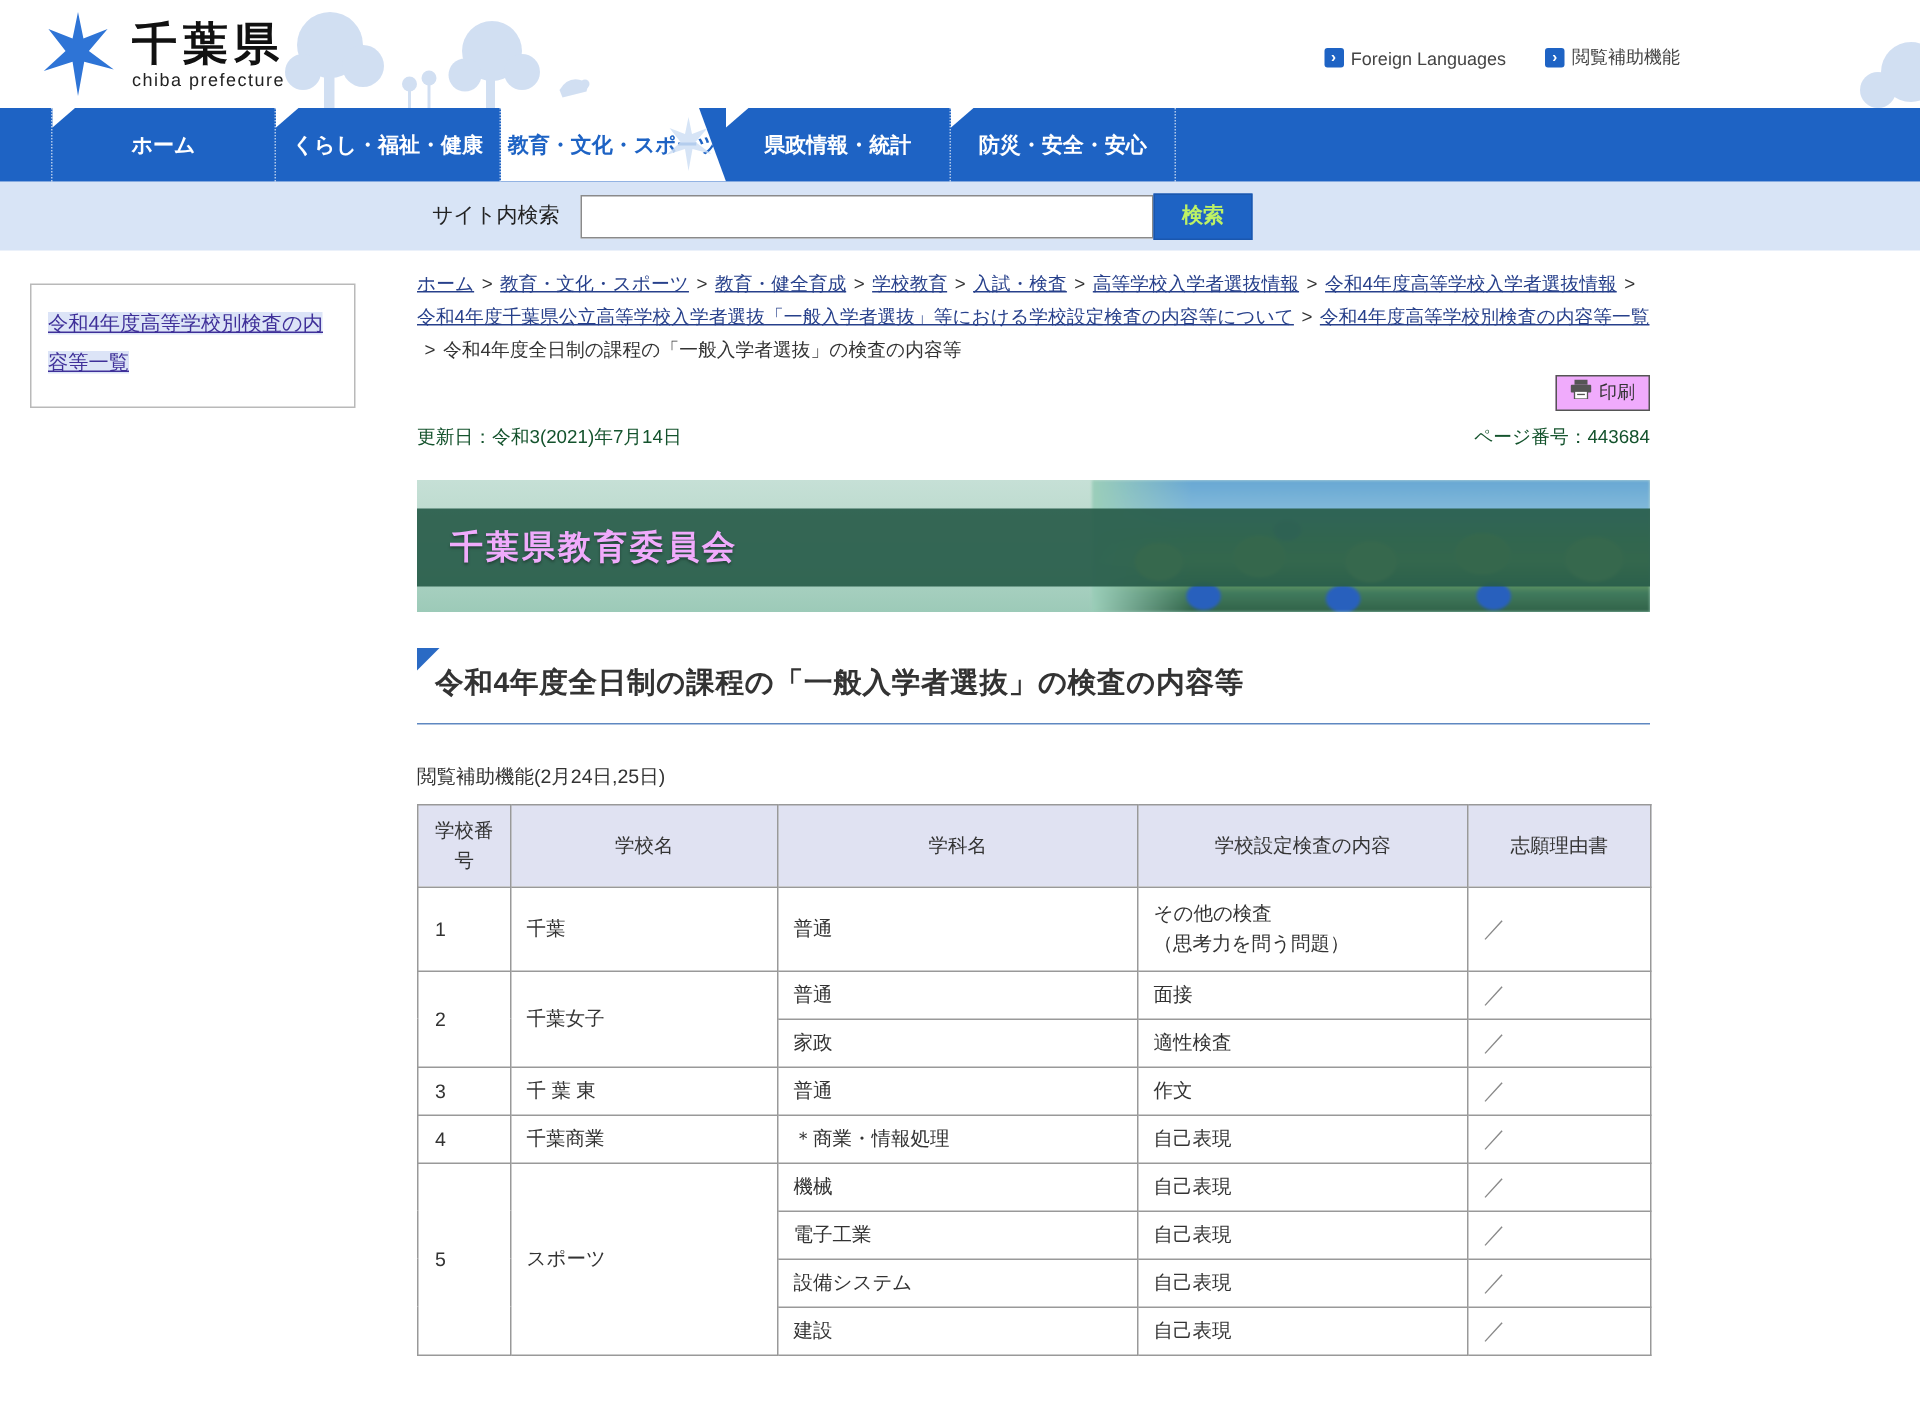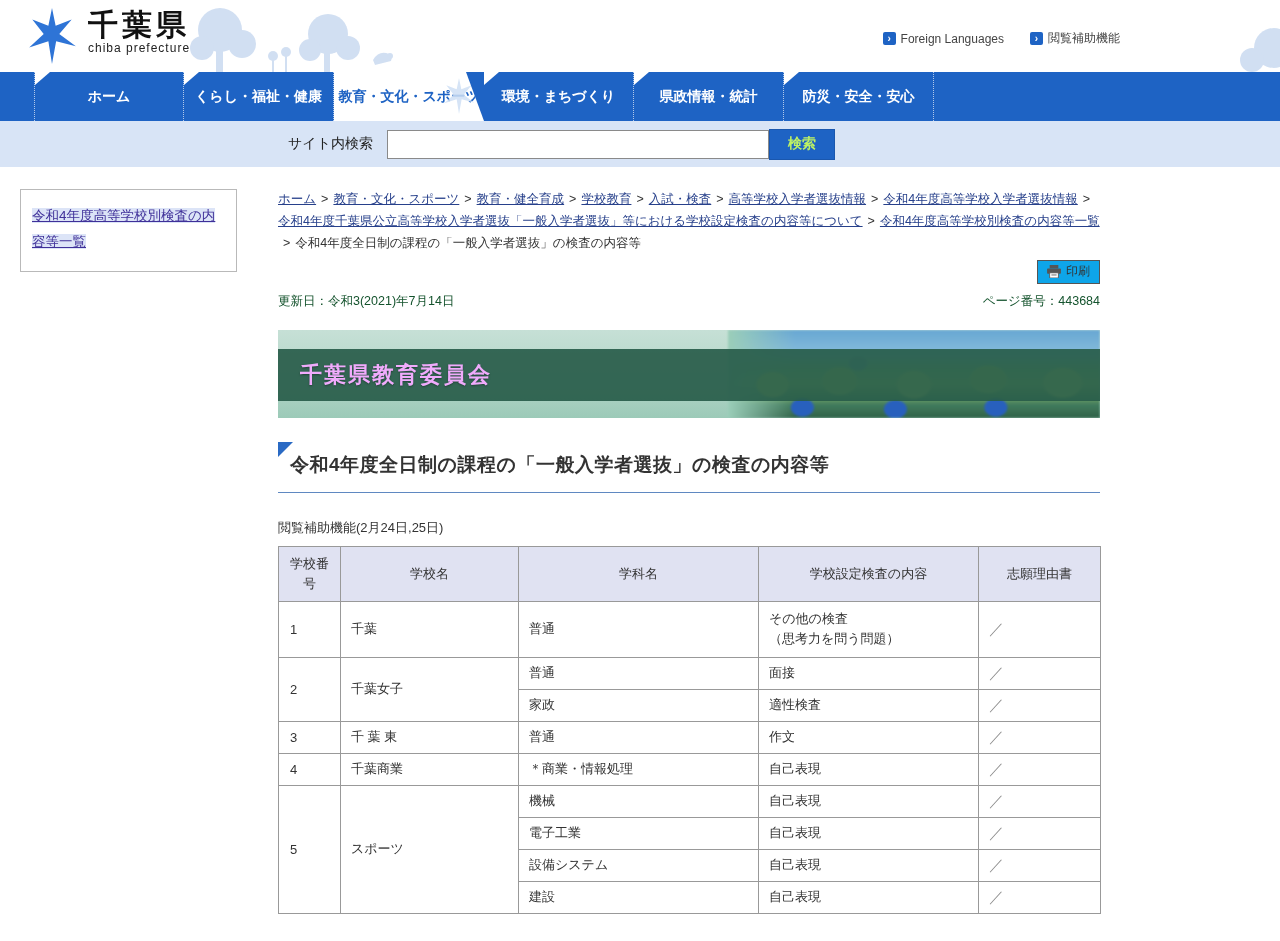--- a/index.html
+++ b/index.html
@@ -1,21 +1,21 @@
 <!DOCTYPE html>
 <html><head>
 <meta charset="utf-8">
 <style>
   * { margin:0; padding:0; box-sizing:border-box; }
   html,body { width:1280px; height:941px; overflow:hidden; background:#fff;
     font-family:"Liberation Sans","DejaVu Sans",sans-serif; color:#333; }
 
   
   .site-header { position:relative; height:72px; background:#fff; overflow:hidden; }
-  .logo-wrap { position:absolute; left:26px; top:8px; display:flex; align-items:flex-start; z-index:2; }
+  .logo-wrap { position:absolute; left:26px; top:8px; display:flex; align-items:center; z-index:2; }
   .logo-star { width:52px; height:56px; }
   .logo-text { margin-left:10px; }
   .logo-title { font-size:30px; font-weight:bold; color:#111; letter-spacing:4px; line-height:1.1; }
   .logo-sub { font-size:12px; color:#222; margin-top:0px; letter-spacing:1px; }
   .header-deco { position:absolute; left:178px; top:0; height:72px; z-index:1; opacity:.9; }
   .header-deco2 { position:absolute; right:-14px; top:26px; z-index:1; opacity:.9; }
   .header-links { position:absolute; right:160px; top:30px; display:flex; gap:26px; z-index:3; }
   .hlink { display:flex; align-items:center; gap:5px; font-size:12px; color:#444; text-decoration:none; cursor:pointer; }
   .sq-arrow { display:inline-flex; width:13px; height:13px; background:#1e63c4; color:#fff;
     font-size:10px; line-height:13px; align-items:center; justify-content:center; border-radius:2px; font-weight:bold; }
@@ -38,29 +38,29 @@
   .search-input { width:382px; height:29px; border:1px solid #8a8a8a; background:#fff; font-size:14px; padding:0 6px; }
   .search-btn { width:66px; height:31px; background:#1e63c4; color:#bef264; border:1px solid #1a57ae;
     font-size:14px; font-weight:bold; cursor:pointer; }
 
   
   .content { position:relative; width:1280px; }
   .side-box { position:absolute; left:20px; top:22px; width:217px; border:1px solid #b9b9b9;
     padding:13px 11px 15px 11px; background:#fff; }
   .side-link { font-size:13.5px; color:#3f3099; text-decoration:underline; background:#dce4f7;
     line-height:1.95; cursor:pointer; }
-  .main-col { margin-left:278px; width:822px; padding-top:22px; position:relative; }
+  .main-col { margin-left:278px; width:822px; padding-top:12px; position:relative; }
 
   .breadcrumb { font-size:12.5px; line-height:1.75; color:#333; }
   .bc-link { color:#27408b; text-decoration:underline; cursor:pointer; }
   .bc-sep { margin:0 5px; color:#333; }
   .bc-current { color:#333; }
 
   .print-row { display:flex; justify-content:flex-end; margin-top:5px; }
-  .print-btn { display:flex; align-items:center; gap:5px; border:1px solid #555; background:#0ea5e9;
+  .print-btn { display:flex; gap:5px; border:1px solid #555; background:#f0abfc;
     font-size:12px; color:#333; padding:2px 9px 3px 9px; cursor:pointer; }
 
   .meta-row { display:flex; justify-content:space-between; margin-top:9px; font-size:12.5px; color:#14532d; }
 
   
   .banner { position:relative; margin-top:20px; height:88px; overflow:hidden;
     background:linear-gradient(180deg,#c6e0d6 0%,#b4d6c8 55%,#9ccab8 100%); }
   .banner-photo { position:absolute; right:0; top:0; width:372px; height:100%; filter:blur(1px) saturate(1.15);
     background:
       radial-gradient(28px 22px at 12% 62%, #d9e97e 0 55%, transparent 60%),
@@ -160,24 +160,20 @@
   </div>
   <div class="tab active">
 
     <span>教育・文化・スポーツ</span>
     <svg class="tab-star" width="34" height="36" viewBox="0 0 100 108">
       <path fill="#cfe0f5" d="M50 0 L57 34 L88 22 L64 50 L96 74 L58 64 L50 108 L43 64 L6 76 L34 50 L12 22 L43 34 Z"></path>
     </svg>
   </div>
   <div class="tab">
     <span class="notch"></span>
-    <span>環境・まちづくり</span>
-  </div>
-  <div class="tab">
-    <span class="notch"></span>
     <span>県政情報・統計</span>
   </div>
   <div class="tab">
     <span class="notch"></span>
     <span>防災・安全・安心</span>
   </div>
   <div class="tab nav-filler"></div>
 </div>
 
 <div class="search-bar">

